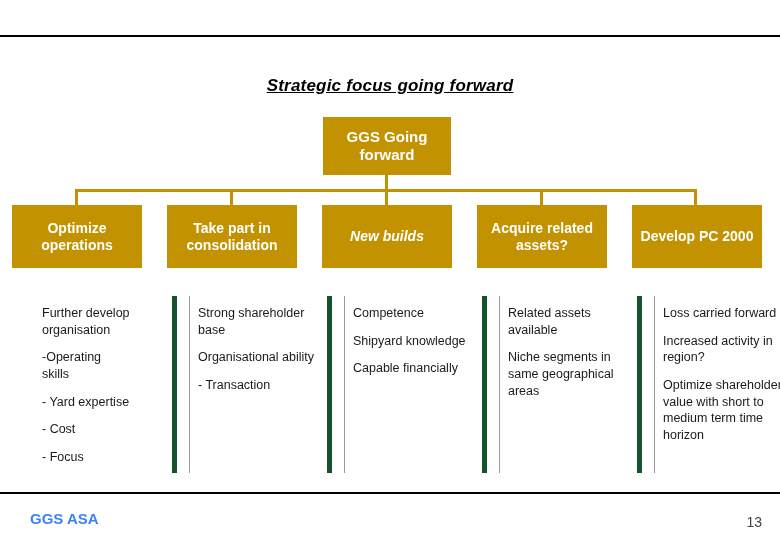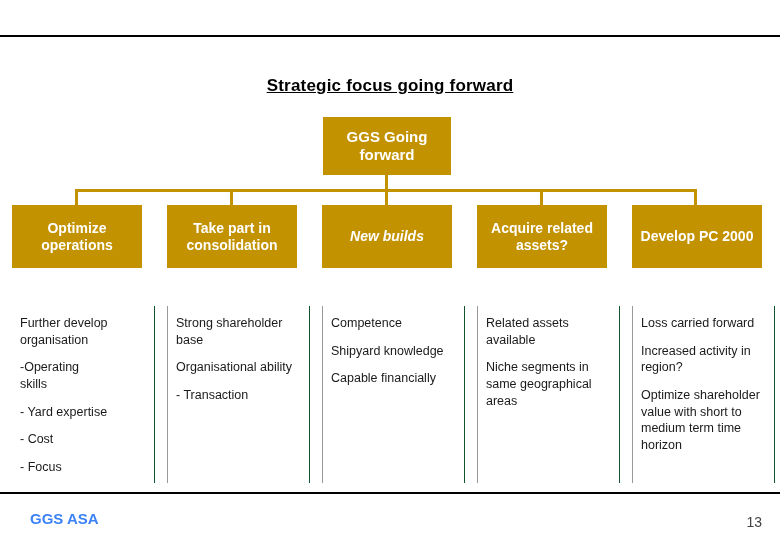--- a/index.html
+++ b/index.html
@@ -40,20 +40,21 @@
     position: absolute;
     left: 0;
     top: 76px;
     width: 780px;
     text-align: center;
     font-size: 17px;
     font-weight: bold;
     color: #000000;
     text-decoration: underline;
     letter-spacing: 0.2px;
+    font-style: italic;
   }
   .root-box {
     position: absolute;
     left: 323px;
     top: 117px;
     width: 128px;
     height: 58px;
     background: #C39200;
     color: #ffffff;
     font-size: 15px;
@@ -89,26 +90,27 @@
     display: flex;
     align-items: center;
     justify-content: center;
     text-align: center;
     line-height: 1.2;
     padding: 0 4px;
     box-sizing: border-box;
   }
   .col-panel {
     position: absolute;
-    top: 306px;
+    top: 296px;
     height: 177px;
     border-left: 1px solid #999999;
-    border-right: 1px solid #14532d;
+    border-right: 5px solid #14532d;
     box-sizing: border-box;
     overflow: hidden;
+    margin-left: 22px;
   }
   .col-panel.no-left {
     border-left: none;
   }
   .bullets {
     padding: 9px 8px 0 8px;
     font-size: 12.5px;
     color: #1a1a1a;
     line-height: 1.33;
   }

